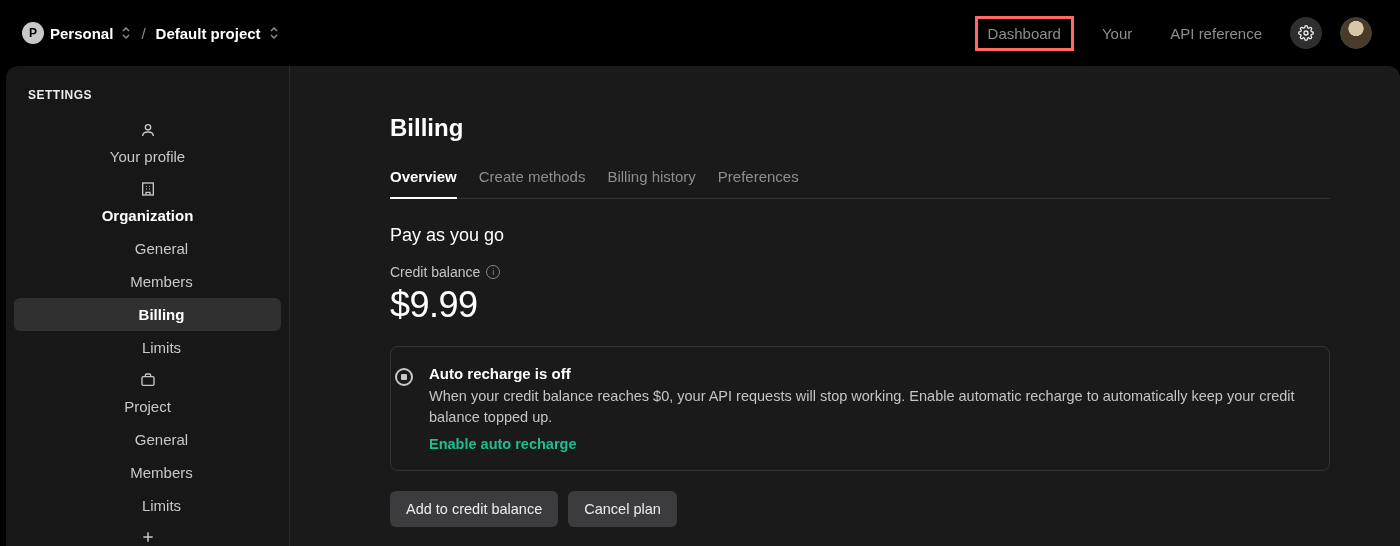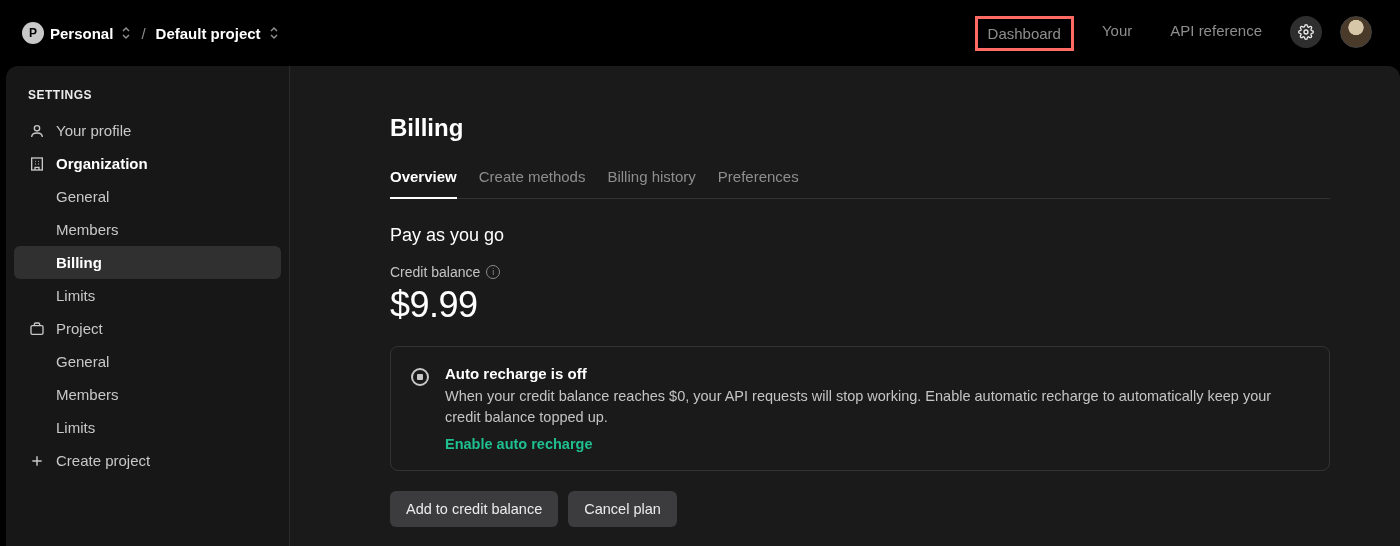--- a/index.html
+++ b/index.html
@@ -24,21 +24,21 @@
     .avatar-initial {
       width: 22px; height: 22px; border-radius: 50%;
       background: #c8c8c8; color: #000;
       display: flex; align-items: center; justify-content: center;
       font-size: 12px; font-weight: 600;
     }
     .crumb { display: flex; align-items: center; gap: 8px; cursor: pointer; }
     .crumb-label { font-size: 15px; font-weight: 600; color: #fff; }
     .updown-icon { color: #8e8e8e; font-size: 11px; line-height: 1; }
     .crumb-sep { color: #8e8e8e; font-size: 15px; margin: 0 4px; }
-    .topbar-right { display: flex; align-items: flex-start; gap: 18px; }
+    .topbar-right { display: flex; align-items: center; gap: 18px; }
     .nav-link { color: #8e8e8e; font-size: 15px; cursor: pointer; padding: 6px 10px; }
     .nav-link.highlighted { border: 3px solid #ff6b64; }
     .icon-btn {
       width: 32px; height: 32px; border-radius: 50%;
       background: #2e2e2e; display: flex; align-items: center; justify-content: center;
       cursor: pointer;
     }
     .avatar-img {
       width: 32px; height: 32px; border-radius: 50%;
       background: radial-gradient(circle at 50% 35%, #d6c7a9 30%, #4a3a2a 32%);
@@ -50,21 +50,21 @@
       padding: 22px 8px 8px 8px; border-radius: 12px 0 0 0;
       margin-left: 6px;
     }
     .sidebar-header {
       font-size: 12px; font-weight: 700; letter-spacing: 0.5px;
       color: #ececec; padding: 0 14px 12px 14px;
     }
     .side-item {
       display: flex; align-items: center; gap: 10px;
       padding: 8px 14px; border-radius: 6px; cursor: pointer;
-      color: #c8c8c8; font-size: 15px;
+      color: #c8c8c8; font-size: 15px; flex-direction: column;
     }
     .side-item.top { font-weight: 400; }
     .side-item .icon { width: 18px; display: flex; align-items: center; justify-content: center; color: #c8c8c8; }
     .side-item.bold { font-weight: 600; color: #fff; }
     .side-sub { padding-left: 42px; }
     .side-item.active { background: #303030; color: #fff; font-weight: 600; }
     .main {
       flex: 1; background: #1a1a1a; border-radius: 0 12px 0 0;
       padding: 48px 0 0 0; overflow: hidden;
     }
@@ -72,21 +72,21 @@
     .page-title { font-size: 24px; font-weight: 700; color: #fff; margin-bottom: 26px; }
     .tabs { display: flex; gap: 22px; border-bottom: 1px solid #333; margin-bottom: 26px; }
     .tab { padding: 0 0 12px 0; color: #8e8e8e; font-size: 15px; cursor: pointer; }
     .tab.active { color: #fff; font-weight: 600; border-bottom: 2px solid #fff; margin-bottom: -1px; }
     .section-title { font-size: 18px; font-weight: 400; color: #fff; margin-bottom: 18px; }
     .balance-label { display: flex; align-items: center; gap: 6px; color: #c4c4c4; font-size: 14px; margin-bottom: 4px; }
     .info-icon { width: 14px; height: 14px; border: 1px solid #888; border-radius: 50%; display: flex; align-items: center; justify-content: center; font-size: 9px; color: #888; cursor: pointer; }
     .balance-value { font-size: 36px; font-weight: 500; color: #fff; margin-bottom: 20px; letter-spacing: -0.5px; }
     .notice-card {
       border: 1px solid #333; border-radius: 8px;
-      padding: 18px 20px; display: flex; gap: 16px;
+      padding: 18px 4px; display: flex; gap: 16px;
       margin-bottom: 20px;
     }
     .notice-icon {
       width: 18px; height: 18px; border: 2px solid #c8c8c8; border-radius: 50%;
       display: flex; align-items: center; justify-content: center; flex-shrink: 0;
       margin-top: 3px;
     }
     .notice-icon::after { content: ""; width: 6px; height: 6px; background: #c8c8c8; border-radius: 1px; }
     .notice-body { flex: 1; }
     .notice-title { font-weight: 700; font-size: 15px; color: #fff; margin-bottom: 4px; }

